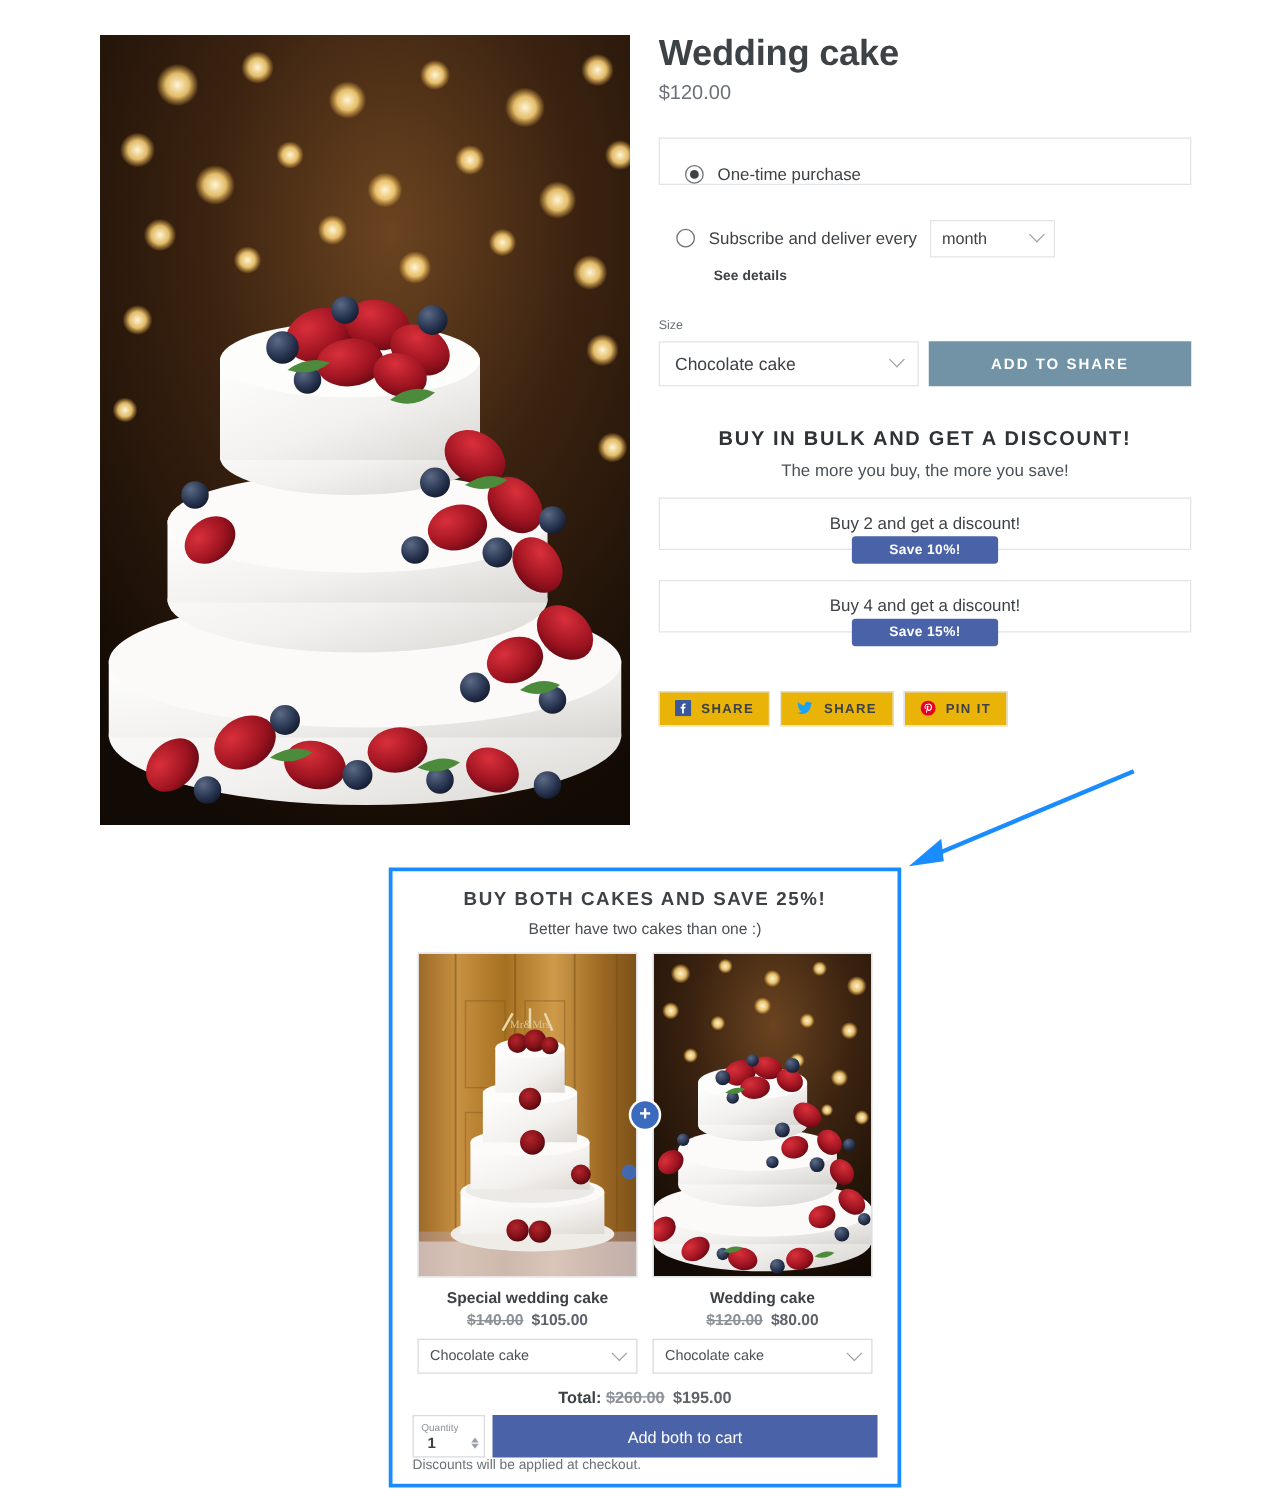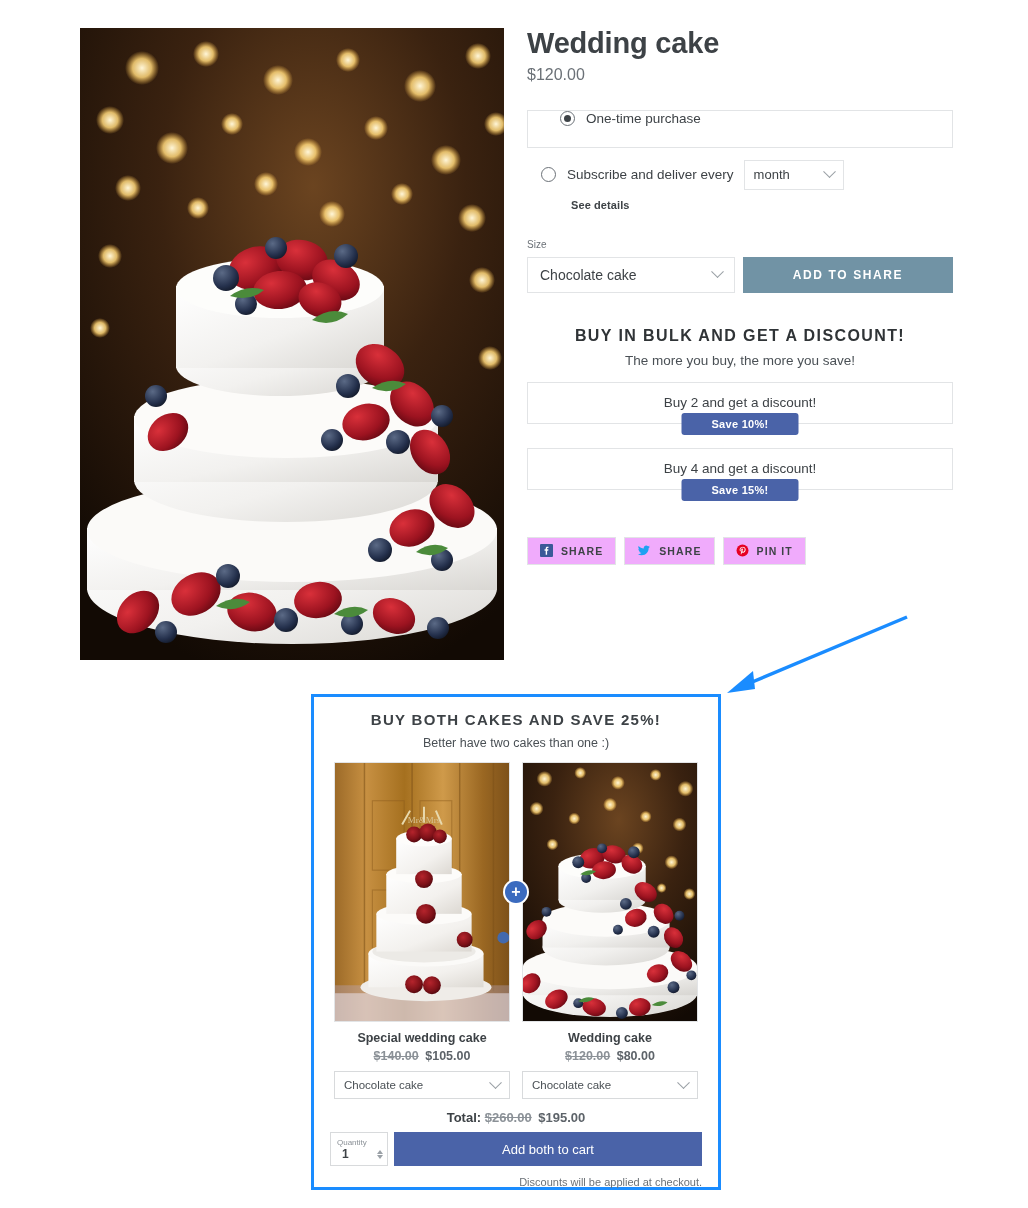--- a/index.html
+++ b/index.html
@@ -31,22 +31,22 @@
     letter-spacing: -0.2px; margin: 0 0 6px 0; line-height: 1.1;
   }
   .product-price {
     font-size: 16px; color: #6b7177; margin: 0 0 26px 0; font-weight: normal;
   }
 
   
   .sub-group { margin-bottom: 2px; }
   .sub-box {
     border: 1px solid #e2e4e6; background: #fff;
-    height: 38px; display: flex; align-items: flex-start;
-    padding: 0 32px; margin-bottom: 12px;
+    height: 38px; display: flex; align-items: flex-end;
+    padding: 0 20px; margin-bottom: 28px;
   }
   .radio {
     width: 15px; height: 15px; border-radius: 50%;
     border: 1px solid #6b7177; background: #fff;
     display: inline-block; position: relative; flex: 0 0 auto;
     margin-right: 11px;
   }
   .radio.checked::after {
     content: ""; position: absolute; left: 3px; top: 3px;
     width: 7px; height: 7px; border-radius: 50%; background: #3d4246;
@@ -101,21 +101,21 @@
   .bulk-badge {
     position: absolute; left: 50%; transform: translateX(-50%);
     bottom: -12px; background: #4a63a8; color: #fff;
     font-size: 11px; font-weight: bold; letter-spacing: 0.3px;
     padding: 5px 0; width: 117px; text-align: center; border-radius: 3px;
   }
 
   
   .social-row { display: flex; gap: 8px; margin-top: 47px; }
   .social-btn {
-    border: 1px solid #e2e4e6; background: #f0abfc; height: 28px;
+    border: 1px solid #e2e4e6; background: #eab308; height: 28px;
     display: flex; align-items: center; padding: 0 12px; gap: 8px;
     font-size: 10.5px; font-weight: bold; letter-spacing: 1.1px; color: #3d4246;
     cursor: pointer;
   }
   .social-btn svg { display: block; }
 
   
   .arrow-svg { position: absolute; left: 715px; top: 605px; width: 210px; height: 100px; }
 
   
@@ -181,21 +181,21 @@
     border-right: 3.5px solid transparent;
   }
   .spin-up { border-bottom: 4px solid #9aa0a6; }
   .spin-dn { border-top: 4px solid #9aa0a6; }
   .add-both {
     flex: 1; background: #4a63a8; color: #fff;
     display: flex; align-items: center; justify-content: center;
     font-size: 13px; border: none; cursor: pointer; font-family: inherit;
   }
   .bundle-note {
-    text-align: right; font-size: 11px; color: #6b7177; margin-top: 10px;
+    text-align: left; font-size: 11px; color: #6b7177; 
   }
 </style>
 </head>
 <body>
 
 <div class="page">
 
   <div class="hero-img">
     <svg viewBox="0 0 424 632" preserveAspectRatio="xMidYMid slice">
       <defs>

